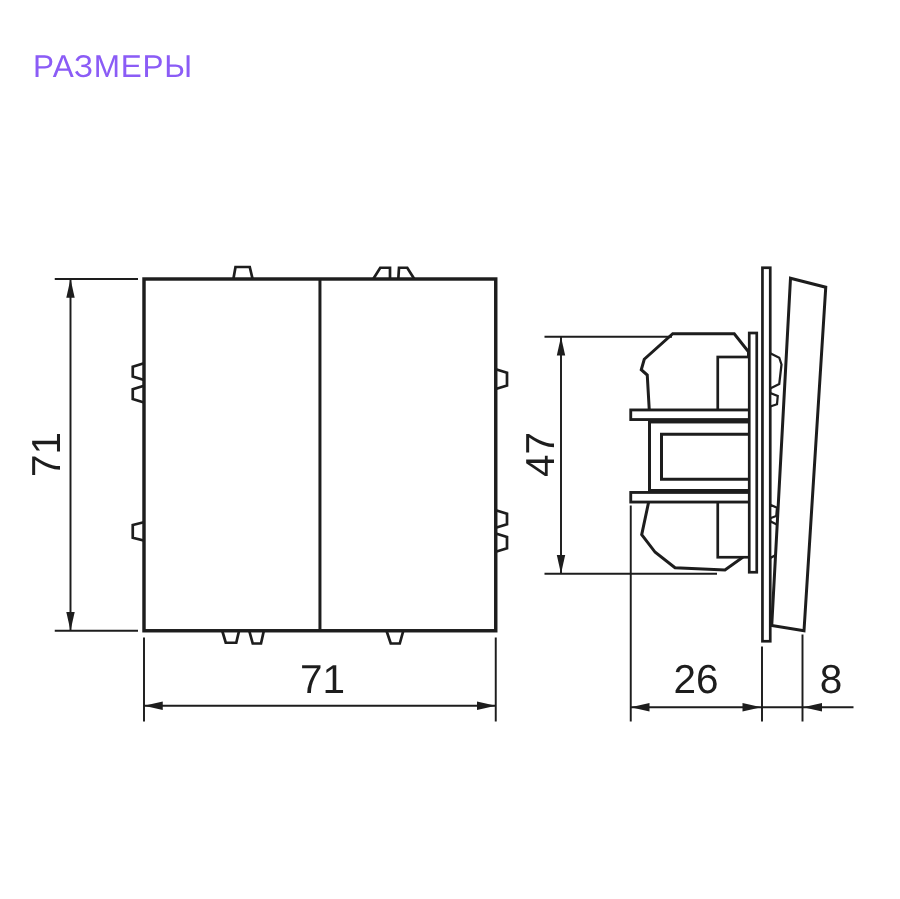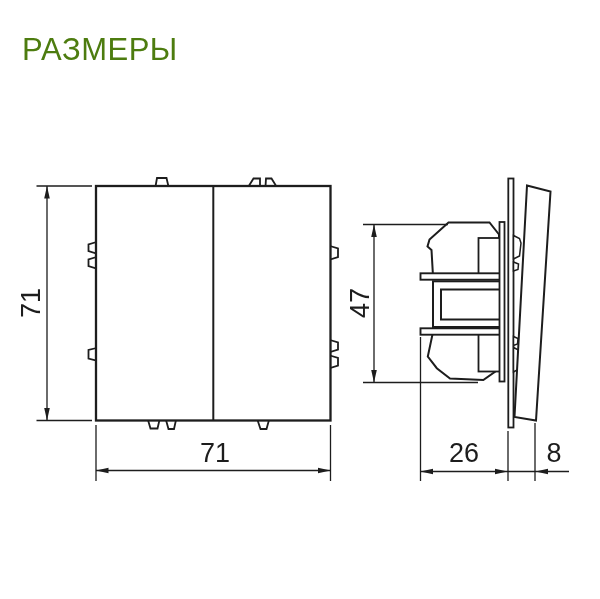--- a/index.html
+++ b/index.html
@@ -6,24 +6,24 @@
   body {
     width: 600px; height: 599px;
     background: #ffffff;
     position: relative;
     overflow: hidden;
     font-family: "Liberation Sans", sans-serif;
   }
   .page-title {
     position: absolute;
     left: 22px; top: 34px;
-    font-size: 31px;
+    font-size: 21px;
     line-height: 1;
     letter-spacing: 0.5px;
-    color: #4d7c0f;
+    color: #8b5cf6;
     font-weight: 400;
     user-select: none;
   }
   svg.drawing {
     position: absolute;
     left: 0; top: 0;
     width: 600px; height: 599px;
   }
   svg text {
     font-family: "Liberation Sans", sans-serif;

